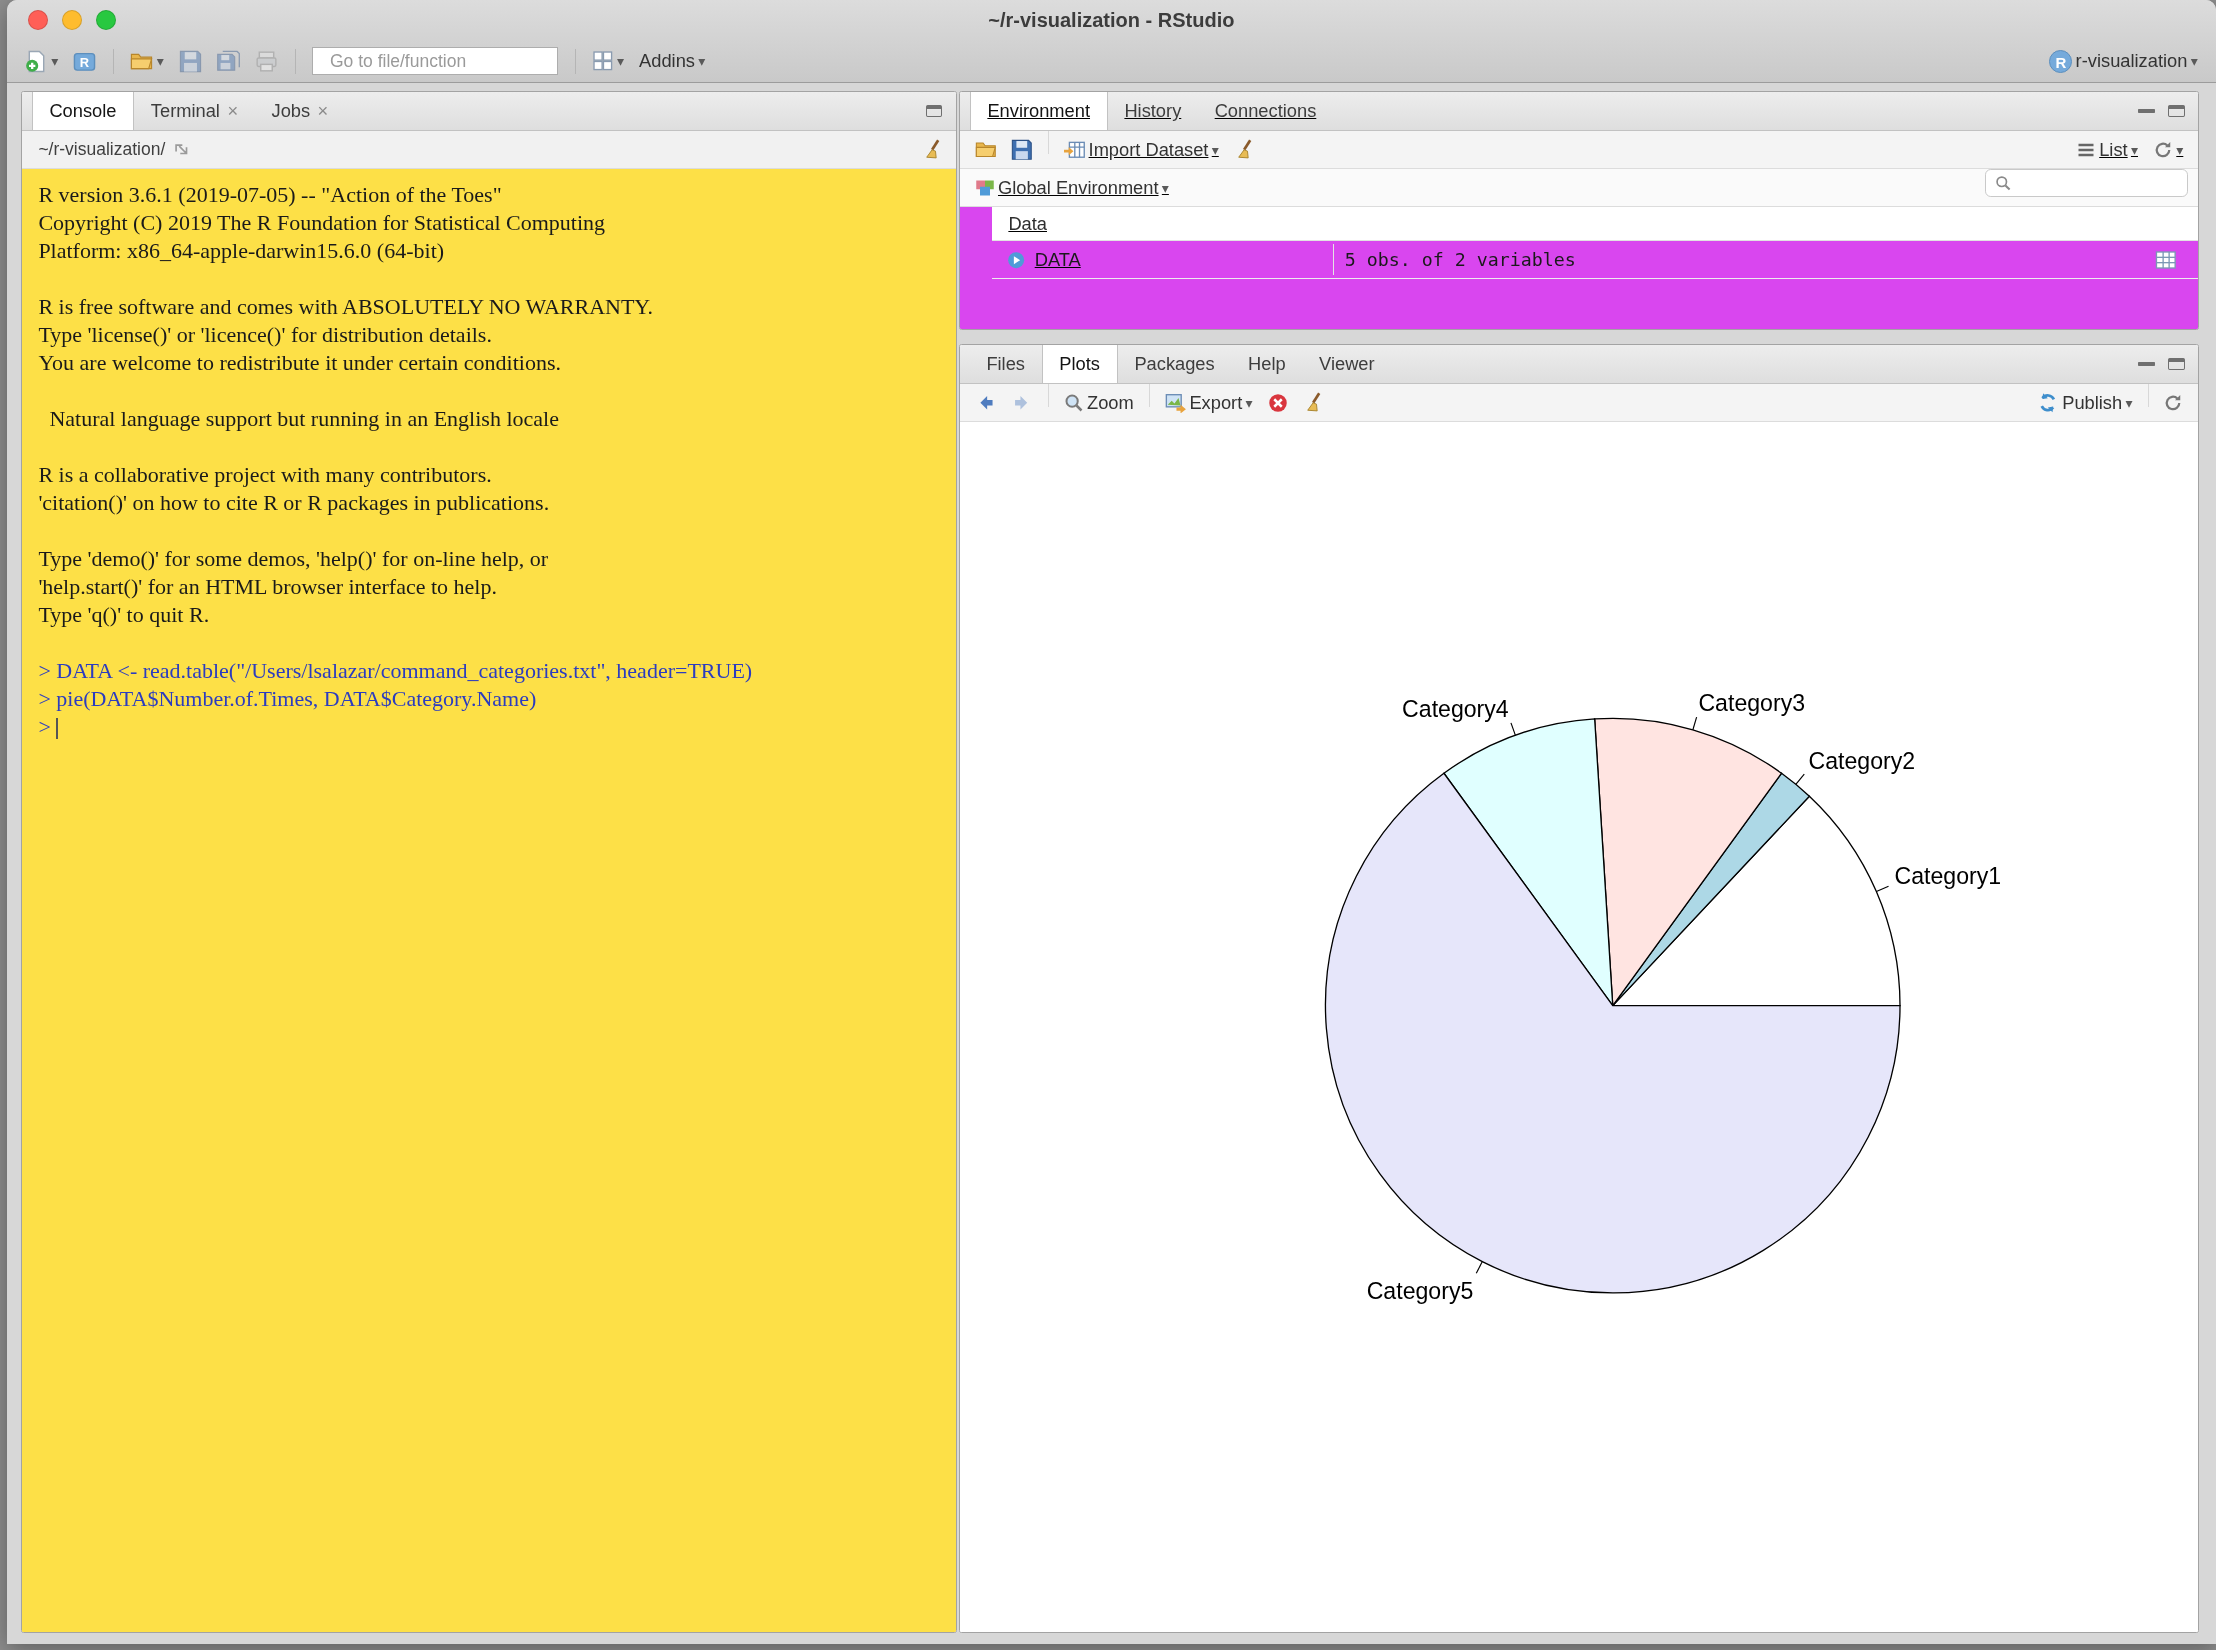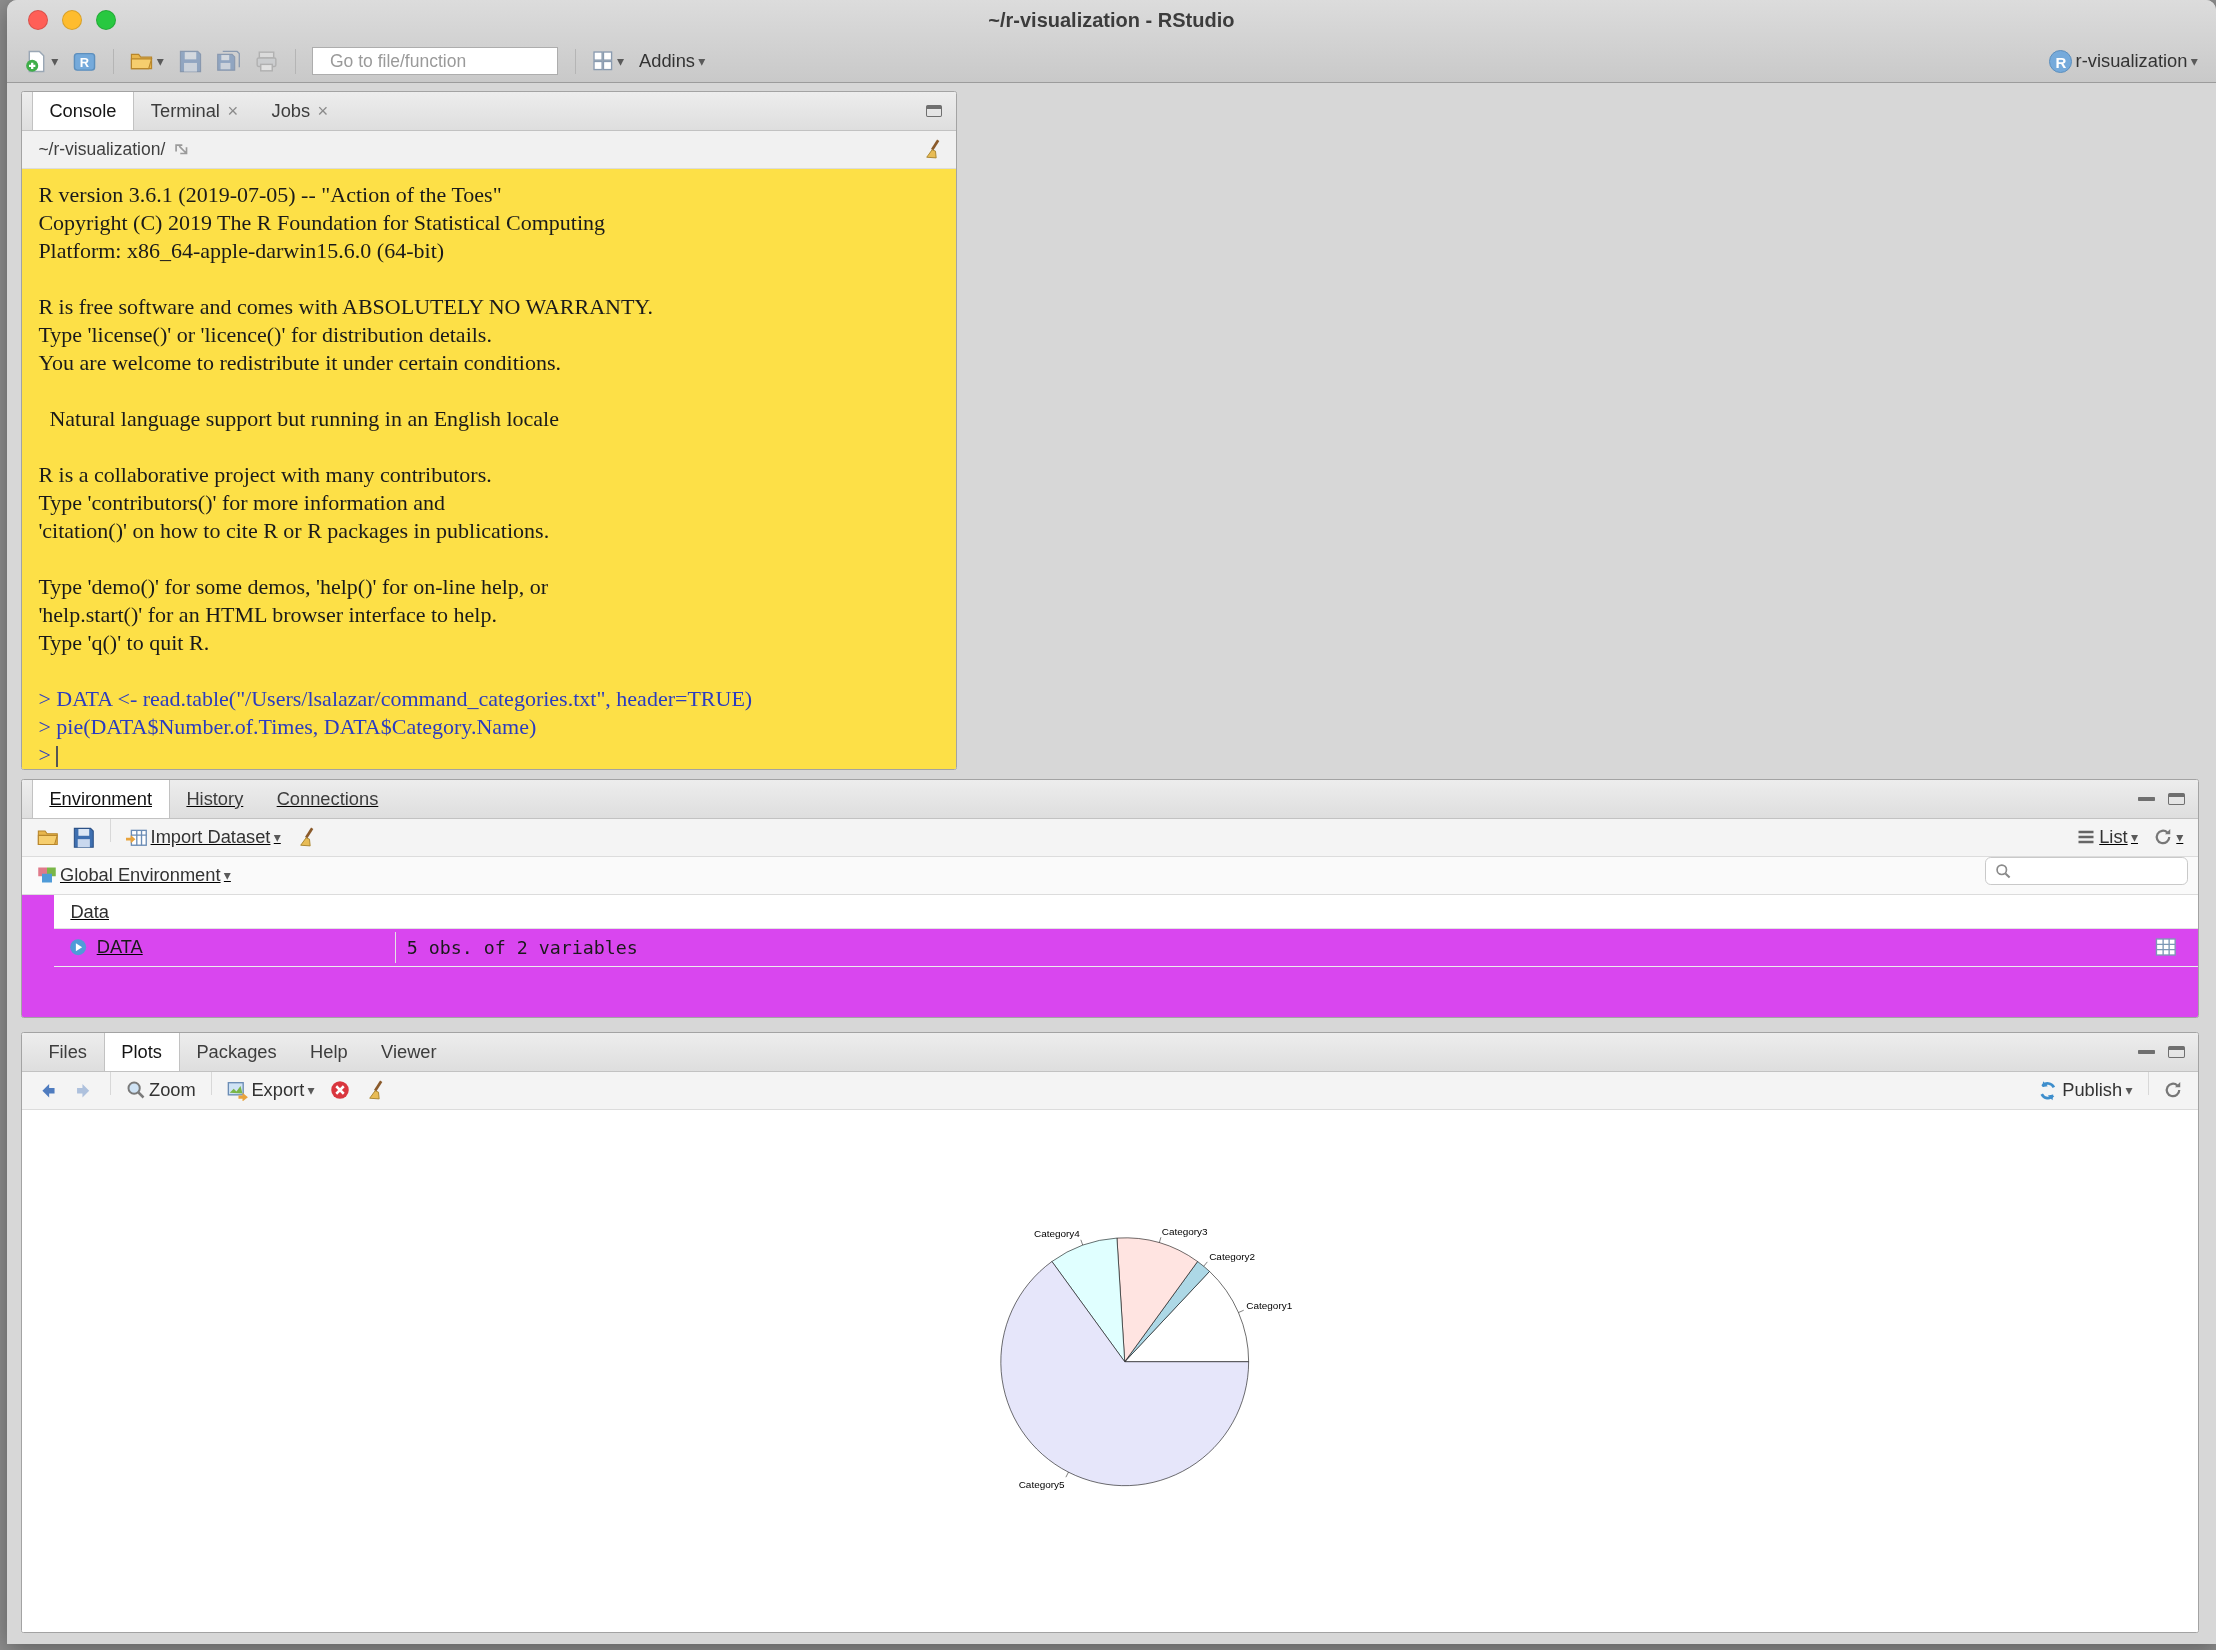--- a/index.html
+++ b/index.html
@@ -26,21 +26,21 @@
   .goto input{border:none;outline:none;flex:1;font-size:17.5px;color:#444;background:transparent;
     font-family:"Liberation Sans",sans-serif;}
   .goto input::placeholder{color:#9a9a9a;}
   .tblabel{font-size:18.3px;color:#333;}
   .spacer{flex:1;}
   .r-badge{width:23px;height:23px;border-radius:50%;background:#75aadb;color:#fff;font-weight:bold;
     text-align:center;line-height:23px;font-size:15px;border:0.8px solid #5d8fbd;box-sizing:border-box;}
 
   
   .content{position:absolute;top:82px;left:0;right:0;bottom:0;display:flex;
-    padding:9.2px 16.7px 11.7px 14px;gap:9px;box-sizing:border-box;flex-direction:column;}
+    padding:9.2px 16.7px 11.7px 14px;gap:2px;box-sizing:border-box;}
   .left-col{width:936px;flex:none;display:flex;}
   .right-col{flex:1;display:flex;flex-direction:column;gap:14px;min-width:0;}
   .panel{background:#fff;border:0.8px solid #a3a3a3;border-radius:2.5px;overflow:hidden;
     display:flex;flex-direction:column;}
   .console-panel{flex:1;}
   .env-panel{height:237px;flex:none;text-decoration:underline;}
   .plots-panel{flex:1;}
 
   .tabbar{height:38px;flex:none;background:linear-gradient(#ededed,#dedede);
     border-bottom:0.8px solid #c2c2c2;display:flex;align-items:stretch;padding-left:10px;}
@@ -212,21 +212,20 @@
             <div class="cline">Copyright (C) 2019 The R Foundation for Statistical Computing</div>
             <div class="cline">Platform: x86_64-apple-darwin15.6.0 (64-bit)</div>
             <div class="cline">&nbsp;</div>
             <div class="cline">R is free software and comes with ABSOLUTELY NO WARRANTY.</div>
             <div class="cline">Type 'license()' or 'licence()' for distribution details.</div>
             <div class="cline">You are welcome to redistribute it under certain conditions.</div>
             <div class="cline">&nbsp;</div>
             <div class="cline">  Natural language support but running in an English locale</div>
             <div class="cline">&nbsp;</div>
             <div class="cline">R is a collaborative project with many contributors.</div>
-            <div class="cline">Type 'contributors()' for more information and</div>
             <div class="cline">'citation()' on how to cite R or R packages in publications.</div>
             <div class="cline">&nbsp;</div>
             <div class="cline">Type 'demo()' for some demos, 'help()' for on-line help, or</div>
             <div class="cline">'help.start()' for an HTML browser interface to help.</div>
             <div class="cline">Type 'q()' to quit R.</div>
             <div class="cline">&nbsp;</div>
             <div class="cline cmd">&gt; DATA &lt;- read.table("/Users/lsalazar/command_categories.txt", header=TRUE)</div>
             <div class="cline cmd">&gt; pie(DATA$Number.of.Times, DATA$Category.Name)</div>
             <div class="cline cmd"><span>&gt; </span><span class="cursor"></span></div>
           </div>

